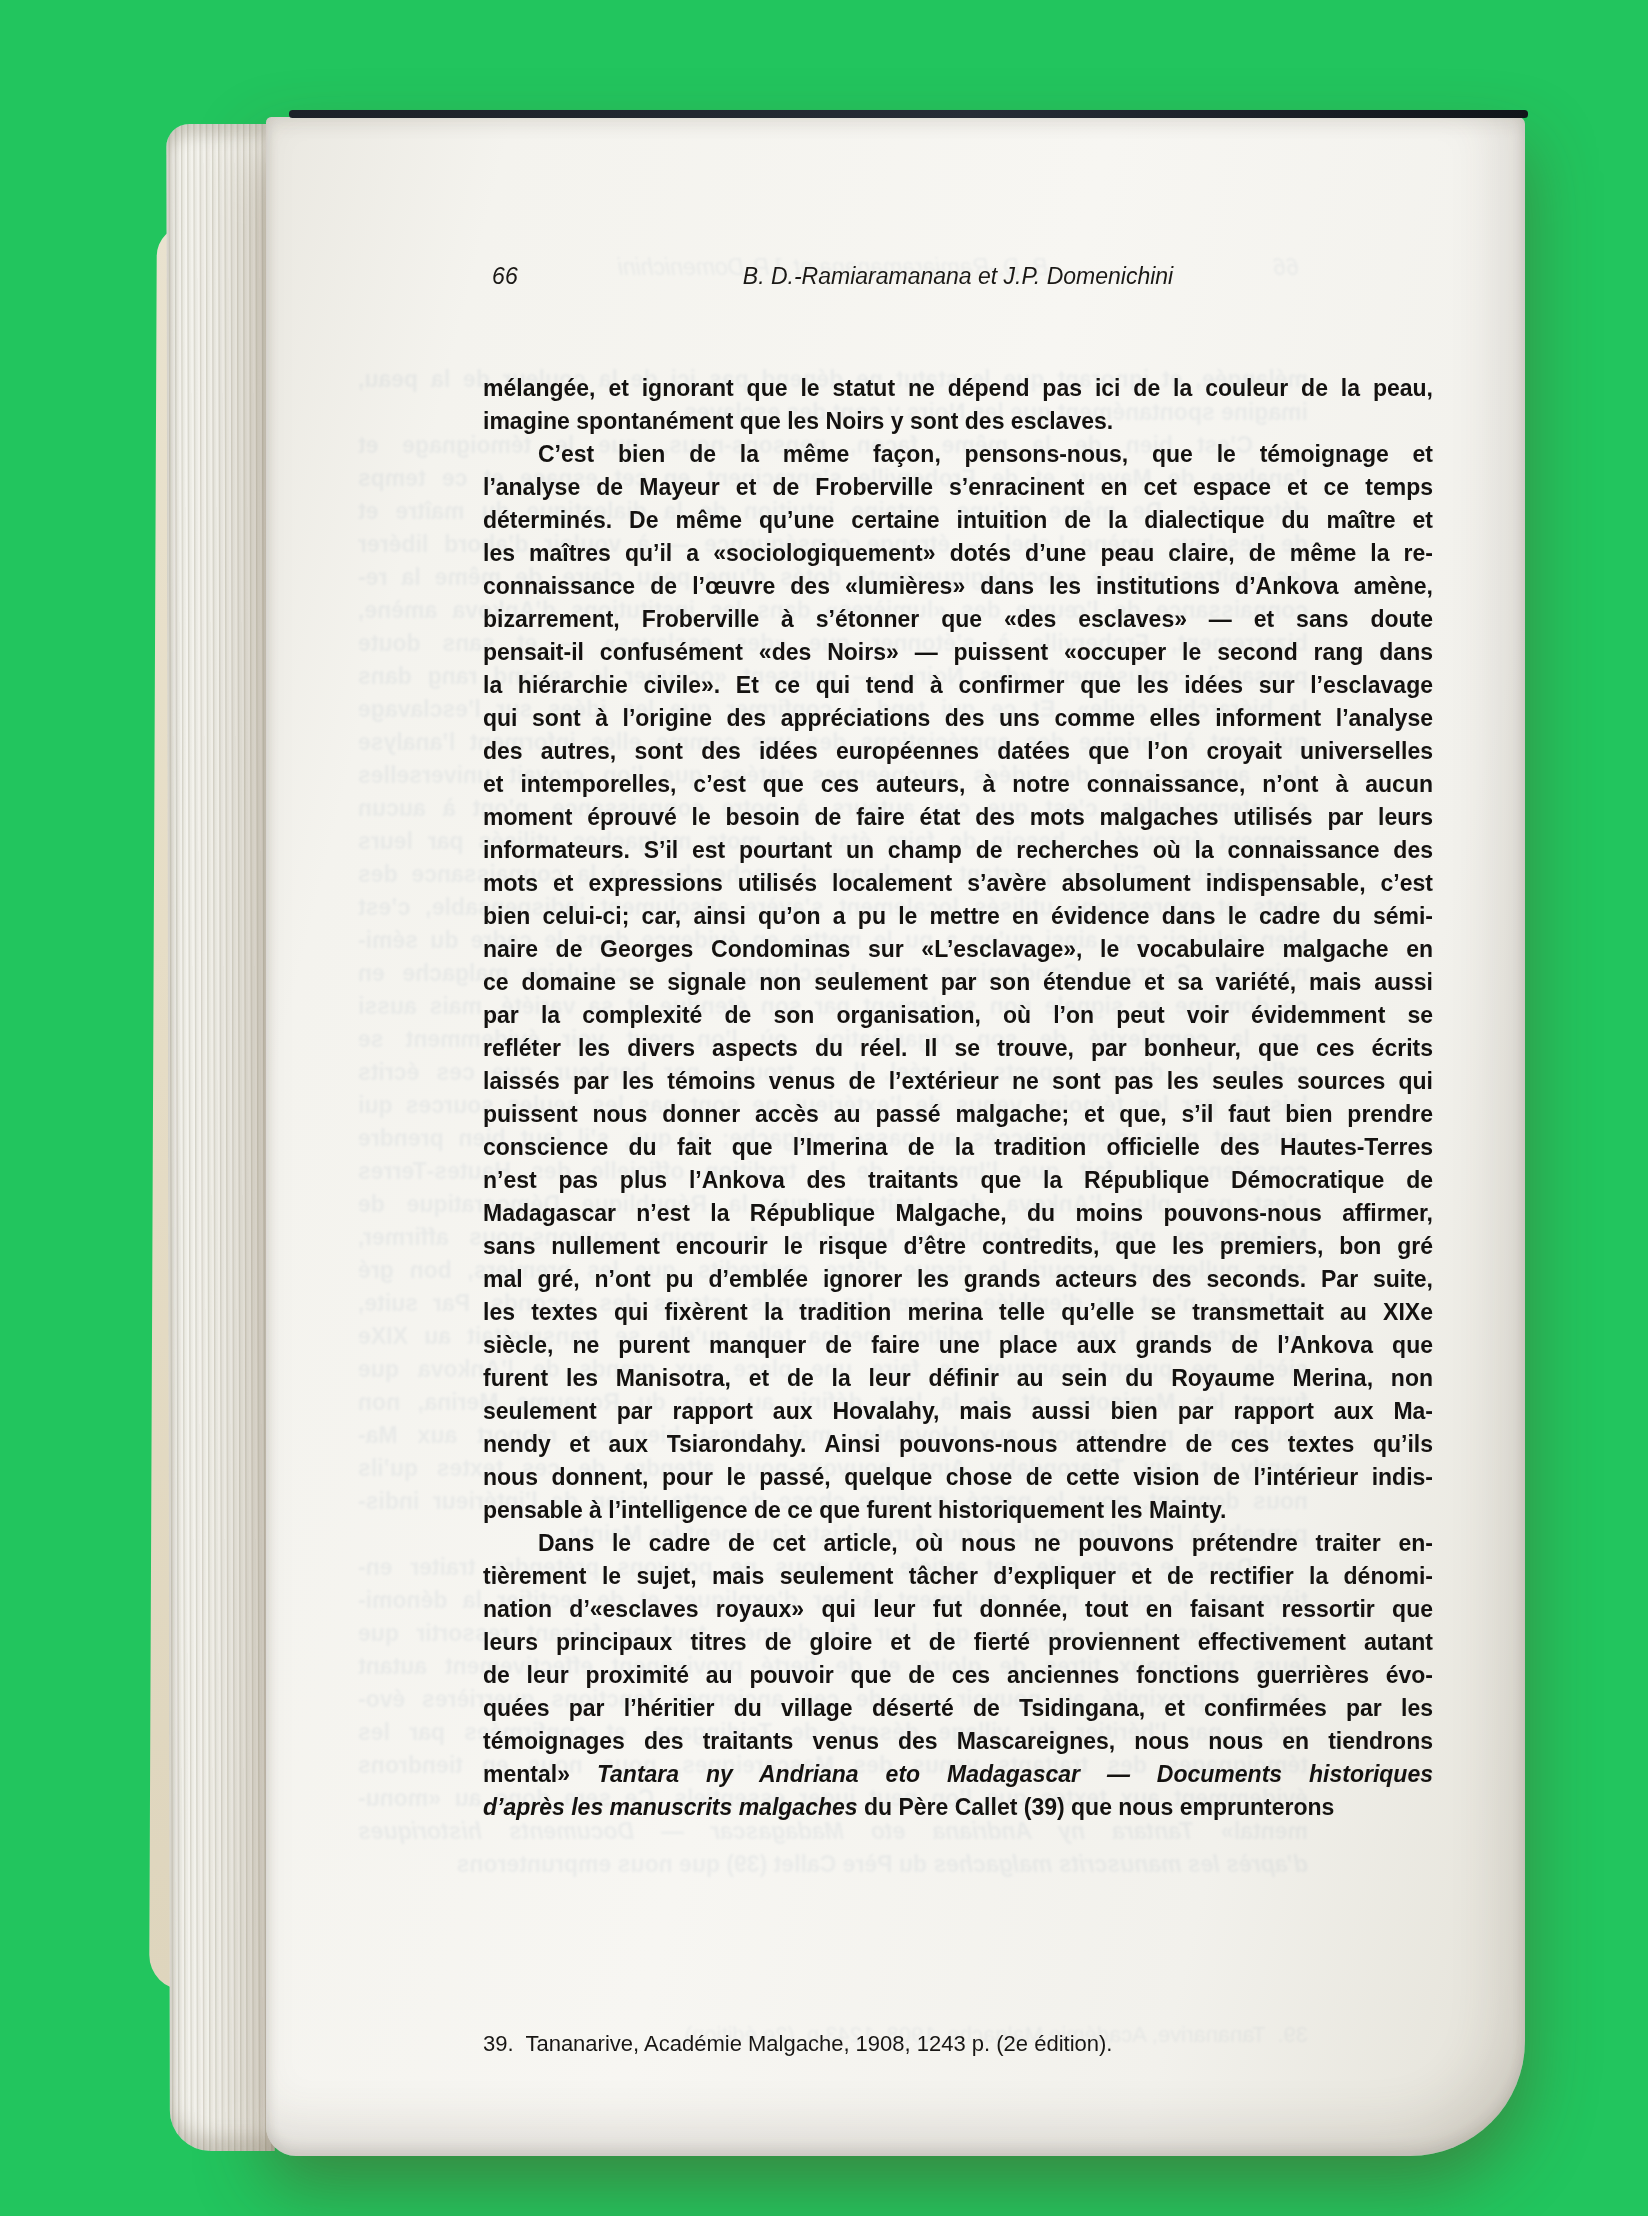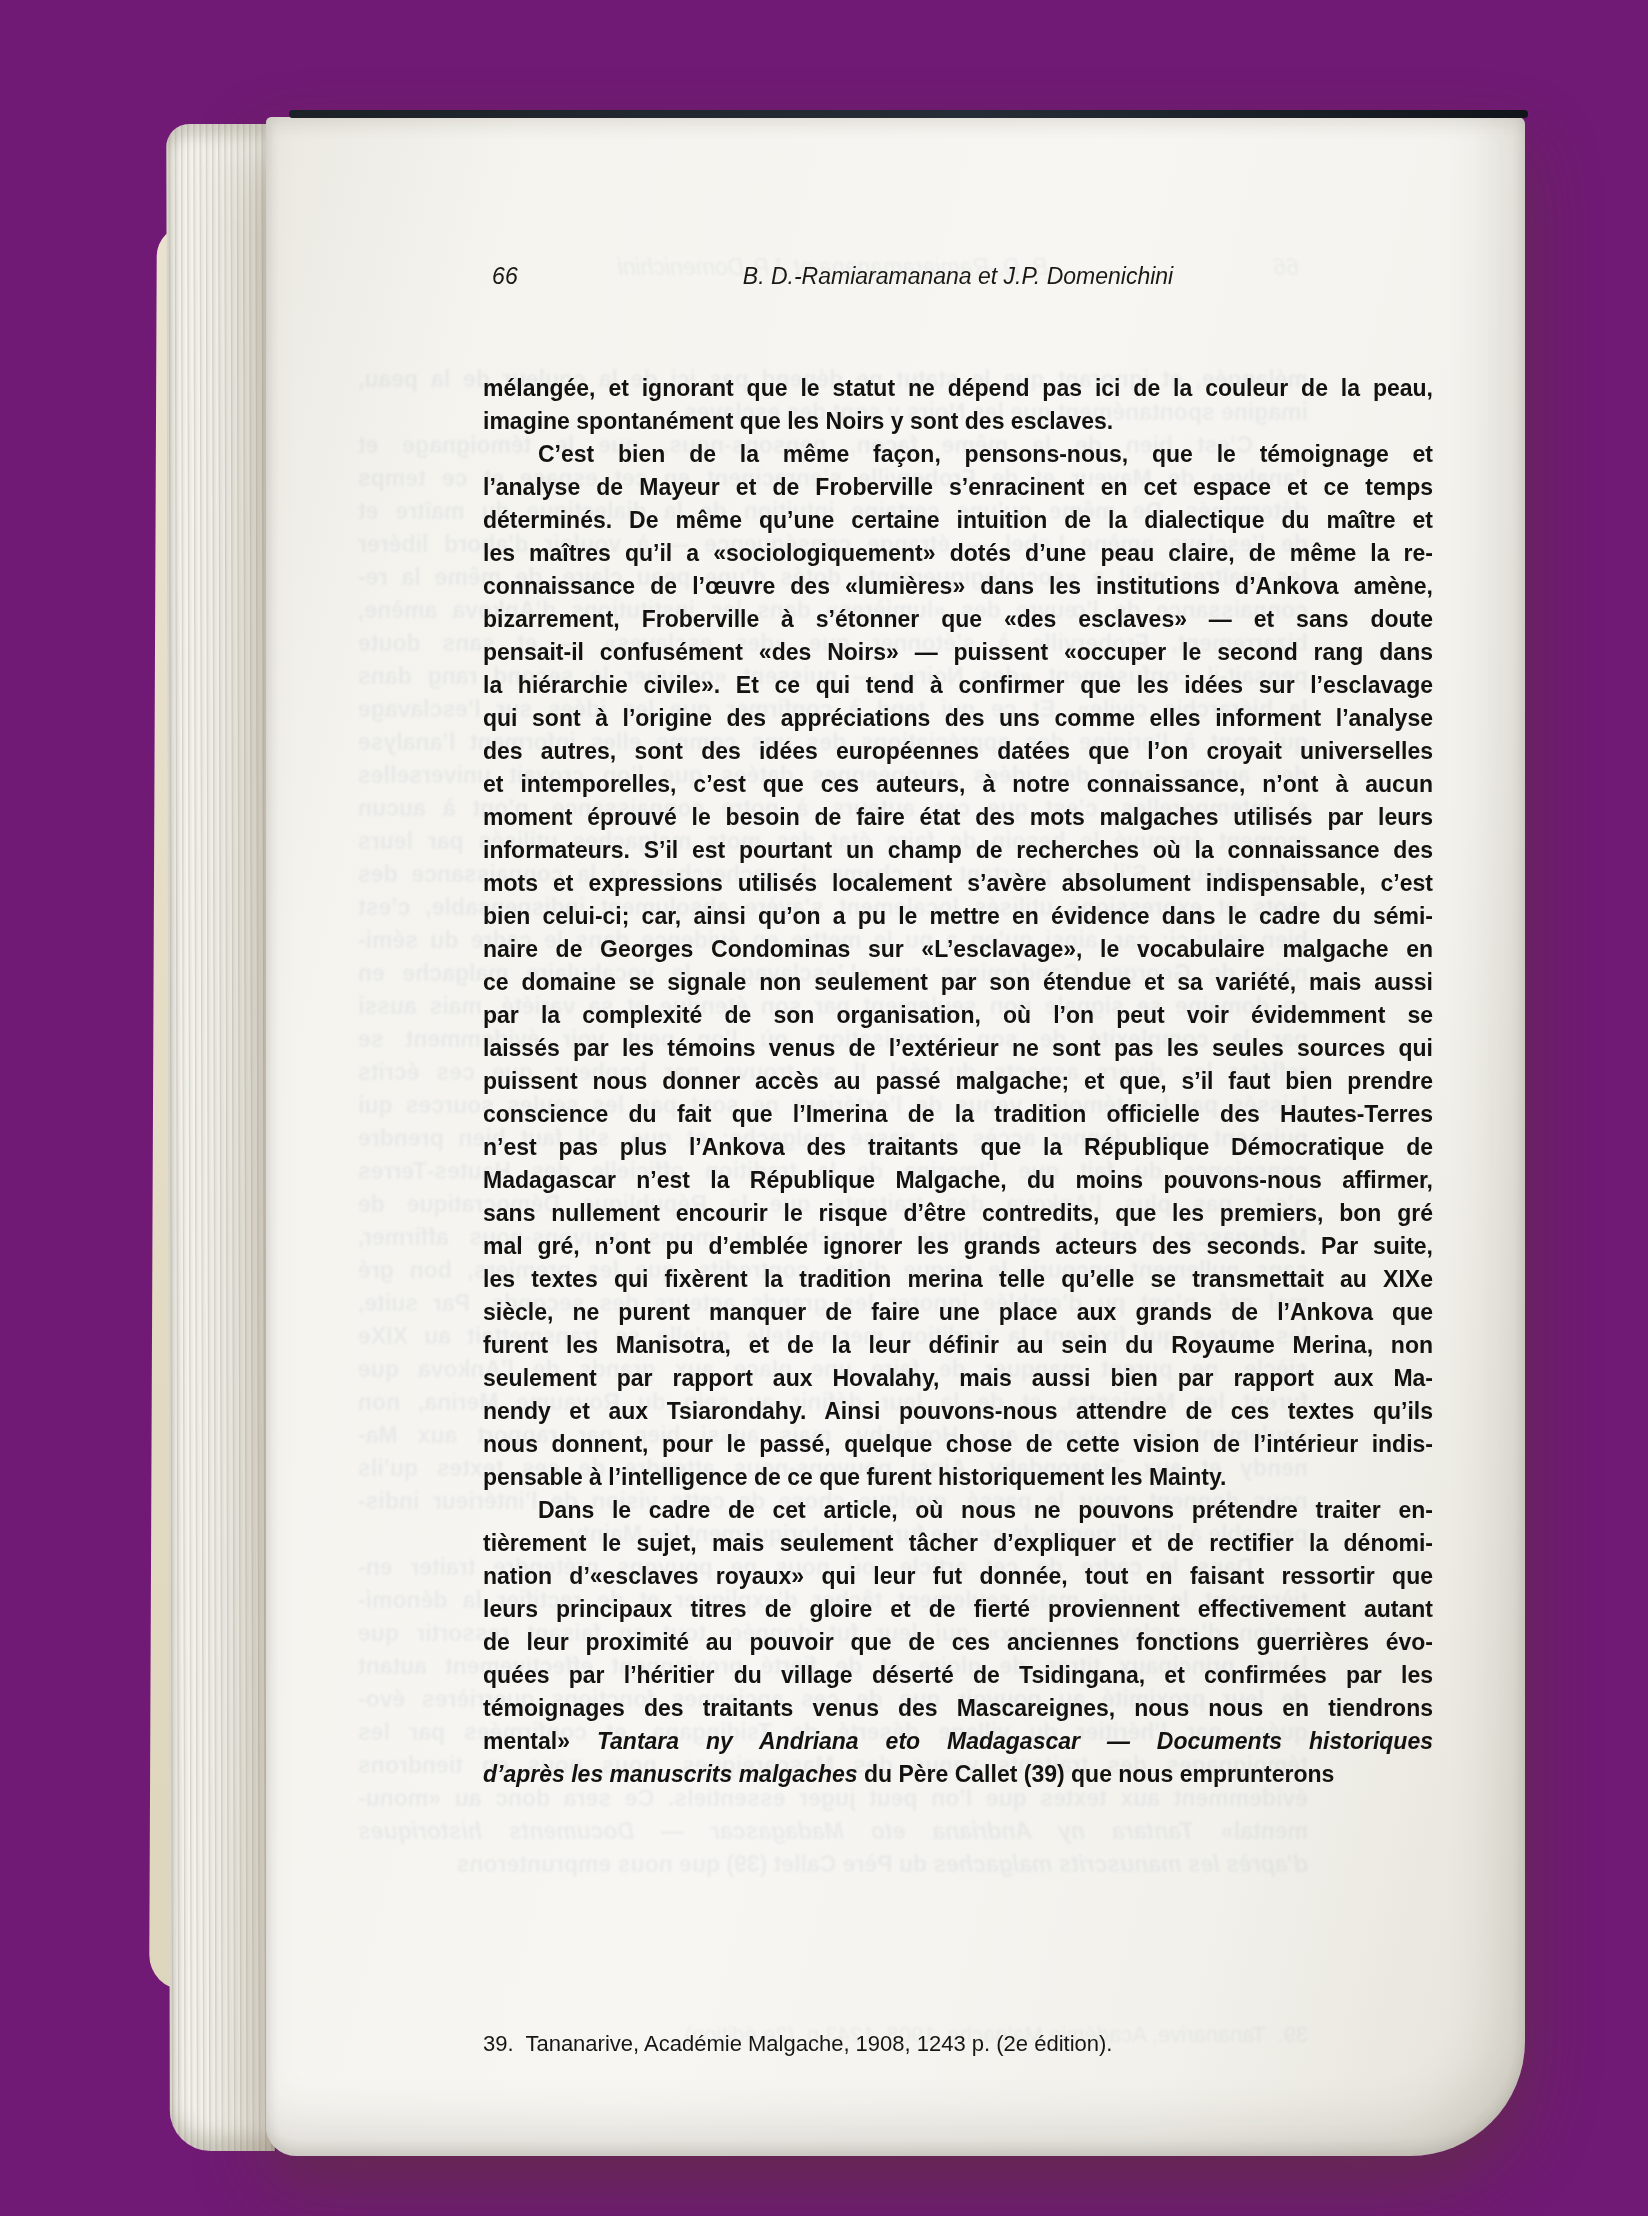--- a/index.html
+++ b/index.html
@@ -1,18 +1,18 @@
 <!DOCTYPE html>
 <html style="font-size:14px"><head>
 <meta charset="utf-8">
 <style>
   html,body { margin:0; padding:0; background:#000; }
   .canvas {
     position:relative; width:1648px; height:2217px;
-    background:#701a75; overflow:hidden;
+    background:#22c55e; overflow:hidden;
     font-family:"Liberation Sans","DejaVu Sans",sans-serif;
   }
   
   .stack-under {
     position:absolute; left:153px; top:226px; width:66px; height:1764px;
     background:linear-gradient(180deg,#e9e2cf 0%,#e6ddc6 40%,#ded5bd 100%);
     border-radius:30px 0 0 35px; transform:rotate(.25deg);
   }
   
   .page-edges {
@@ -143,20 +143,21 @@
           <div class="line"><span>qui sont à l’origine des appréciations des uns comme elles informent l’analyse</span></div>
           <div class="line"><span>des autres, sont des idées européennes datées que l’on croyait universelles</span></div>
           <div class="line"><span>et intemporelles, c’est que ces auteurs, à notre connaissance, n’ont à aucun</span></div>
           <div class="line"><span>moment éprouvé le besoin de faire état des mots malgaches utilisés par leurs</span></div>
           <div class="line"><span>informateurs. S’il est pourtant un champ de recherches où la connaissance des</span></div>
           <div class="line"><span>mots et expressions utilisés localement s’avère absolument indispensable, c’est</span></div>
           <div class="line"><span>bien celui-ci; car, ainsi qu’on a pu le mettre en évidence dans le cadre du sémi-</span></div>
           <div class="line"><span>naire de Georges Condominas sur «L’esclavage», le vocabulaire malgache en</span></div>
           <div class="line"><span>ce domaine se signale non seulement par son étendue et sa variété, mais aussi</span></div>
           <div class="line"><span>par la complexité de son organisation, où l’on peut voir évidemment se</span></div>
+          <div class="line"><span>refléter les divers aspects du réel. Il se trouve, par bonheur, que ces écrits</span></div>
           <div class="line"><span>laissés par les témoins venus de l’extérieur ne sont pas les seules sources qui</span></div>
           <div class="line"><span>puissent nous donner accès au passé malgache; et que, s’il faut bien prendre</span></div>
           <div class="line"><span>conscience du fait que l’Imerina de la tradition officielle des Hautes-Terres</span></div>
           <div class="line"><span>n’est pas plus l’Ankova des traitants que la République Démocratique de</span></div>
           <div class="line"><span>Madagascar n’est la République Malgache, du moins pouvons-nous affirmer,</span></div>
           <div class="line"><span>sans nullement encourir le risque d’être contredits, que les premiers, bon gré</span></div>
           <div class="line"><span>mal gré, n’ont pu d’emblée ignorer les grands acteurs des seconds. Par suite,</span></div>
           <div class="line"><span>les textes qui fixèrent la tradition merina telle qu’elle se transmettait au XIXe</span></div>
           <div class="line"><span>siècle, ne purent manquer de faire une place aux grands de l’Ankova que</span></div>
           <div class="line"><span>furent les Manisotra, et de la leur définir au sein du Royaume Merina, non</span></div>

